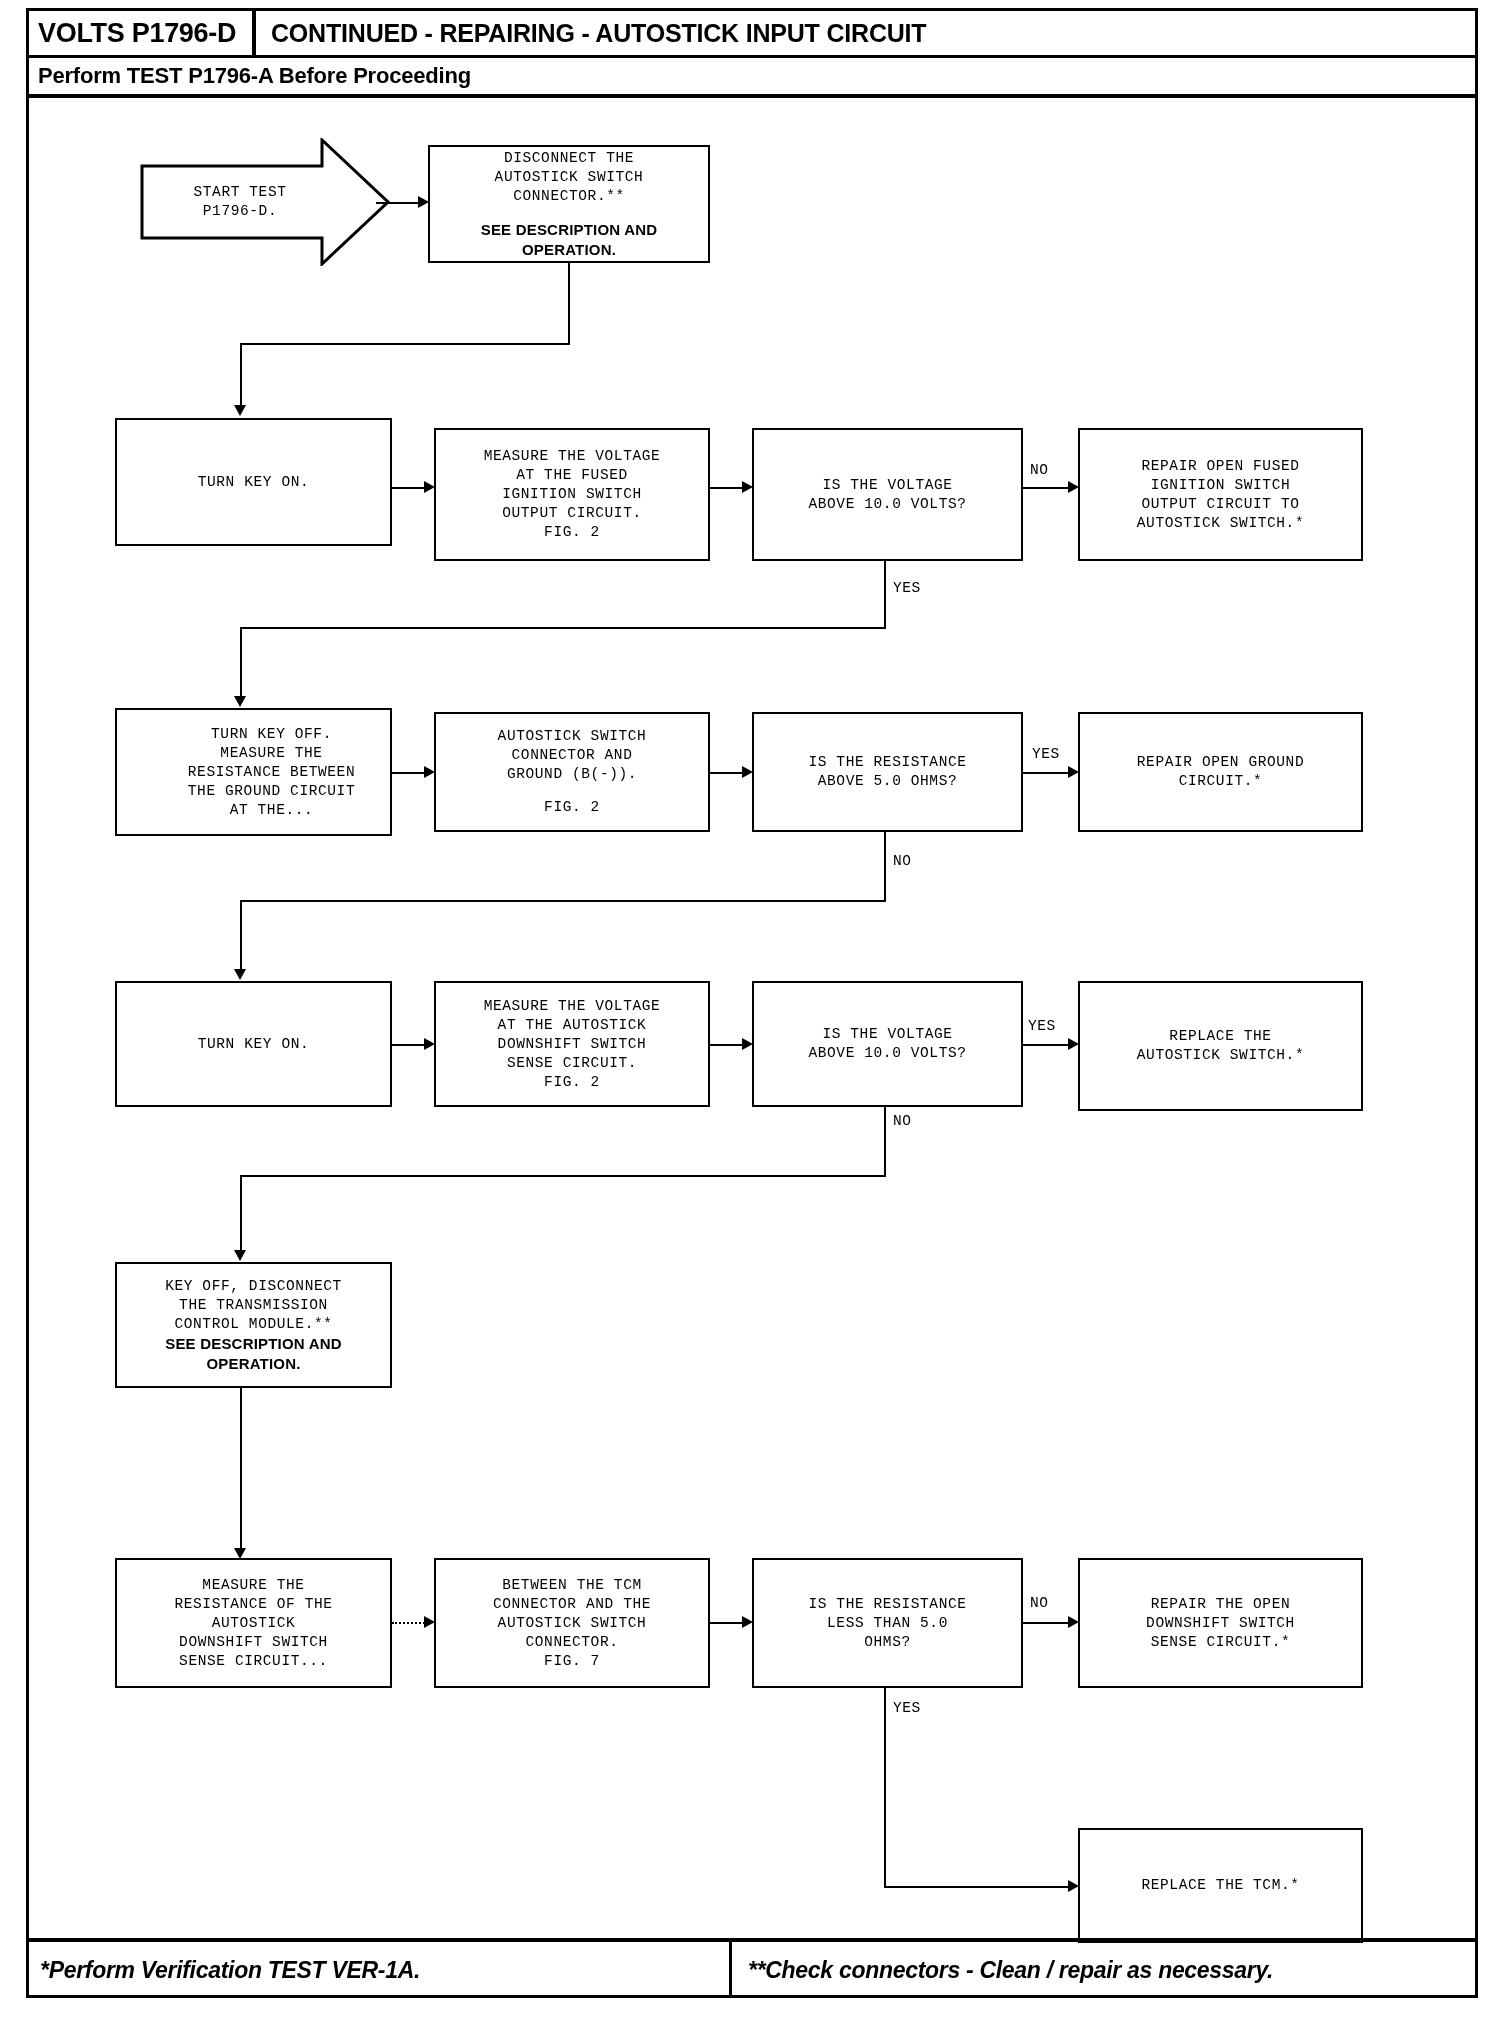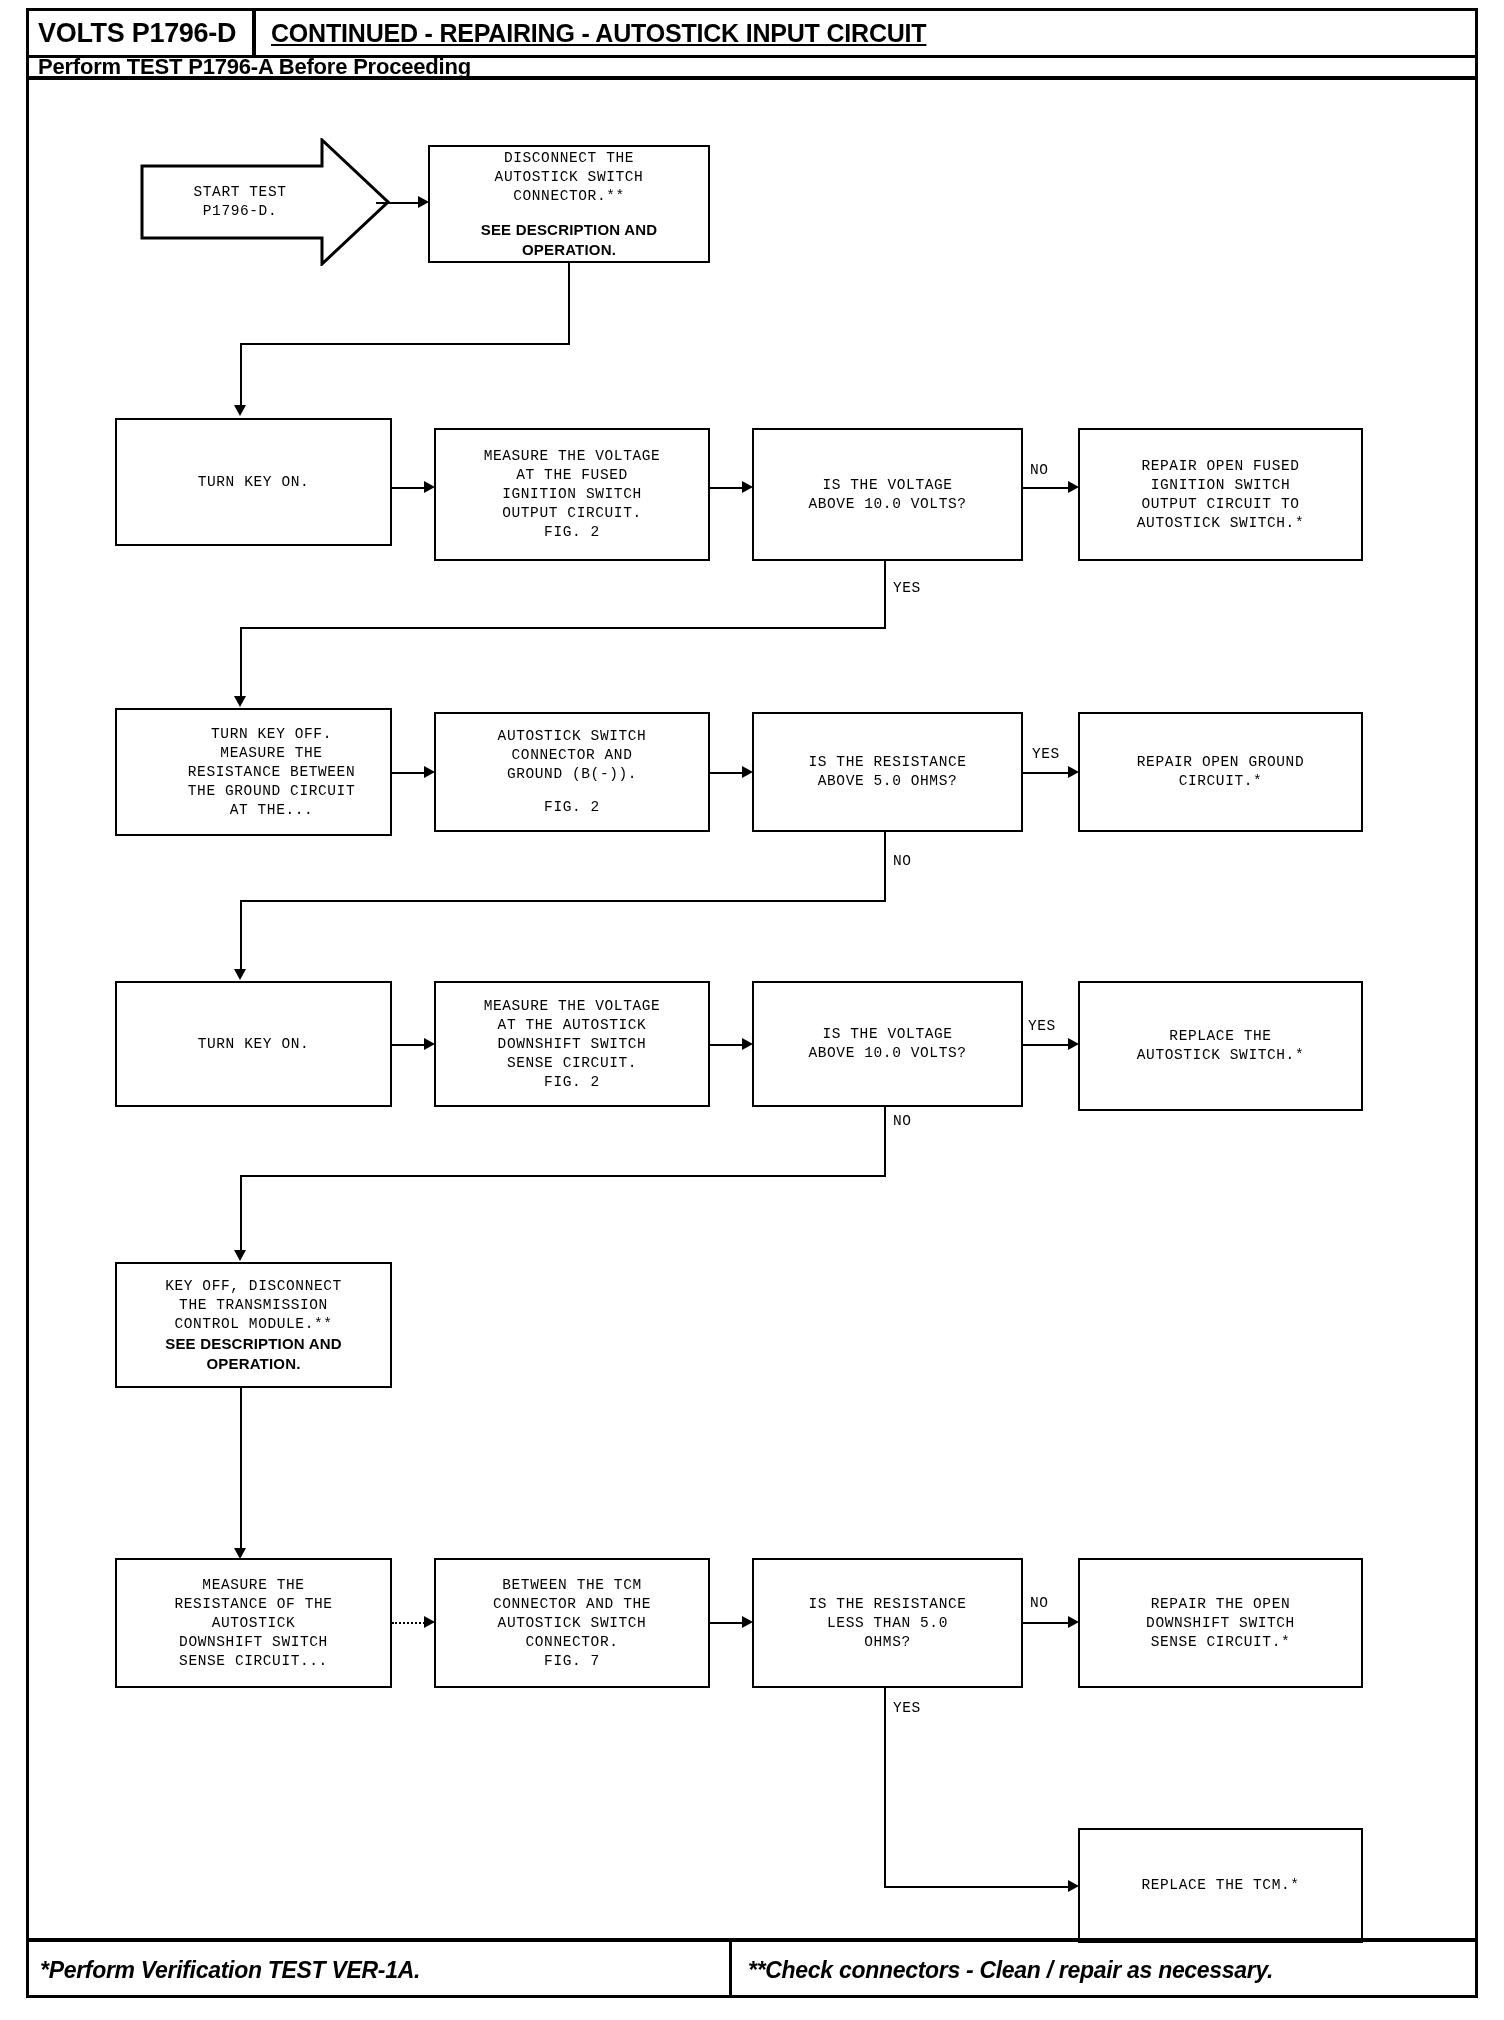--- a/index.html
+++ b/index.html
@@ -62,34 +62,33 @@
     letter-spacing: -0.3px;
     font-family: "Liberation Sans", sans-serif;
   }
   .header-title {
     position: absolute;
     left: 245px;
     top: 0px;
     height: 50px;
     display: flex;
     align-items: center;
-    text-decoration: underline;
   }
   .header-title span {
     font-size: 25px;
     font-weight: bold;
     letter-spacing: -0.2px;
   }
 
   .subheader-band {
     position: absolute;
     left: 26px;
     top: 58px;
     width: 1452px;
-    height: 22px;
+    height: 40px;
     box-sizing: border-box;
     border-bottom: 4px solid #000;
     display: flex;
     align-items: center;
     padding-left: 12px;
   }
   .subheader-band span {
     font-size: 22px;
     font-weight: bold;
     font-style: normal;

